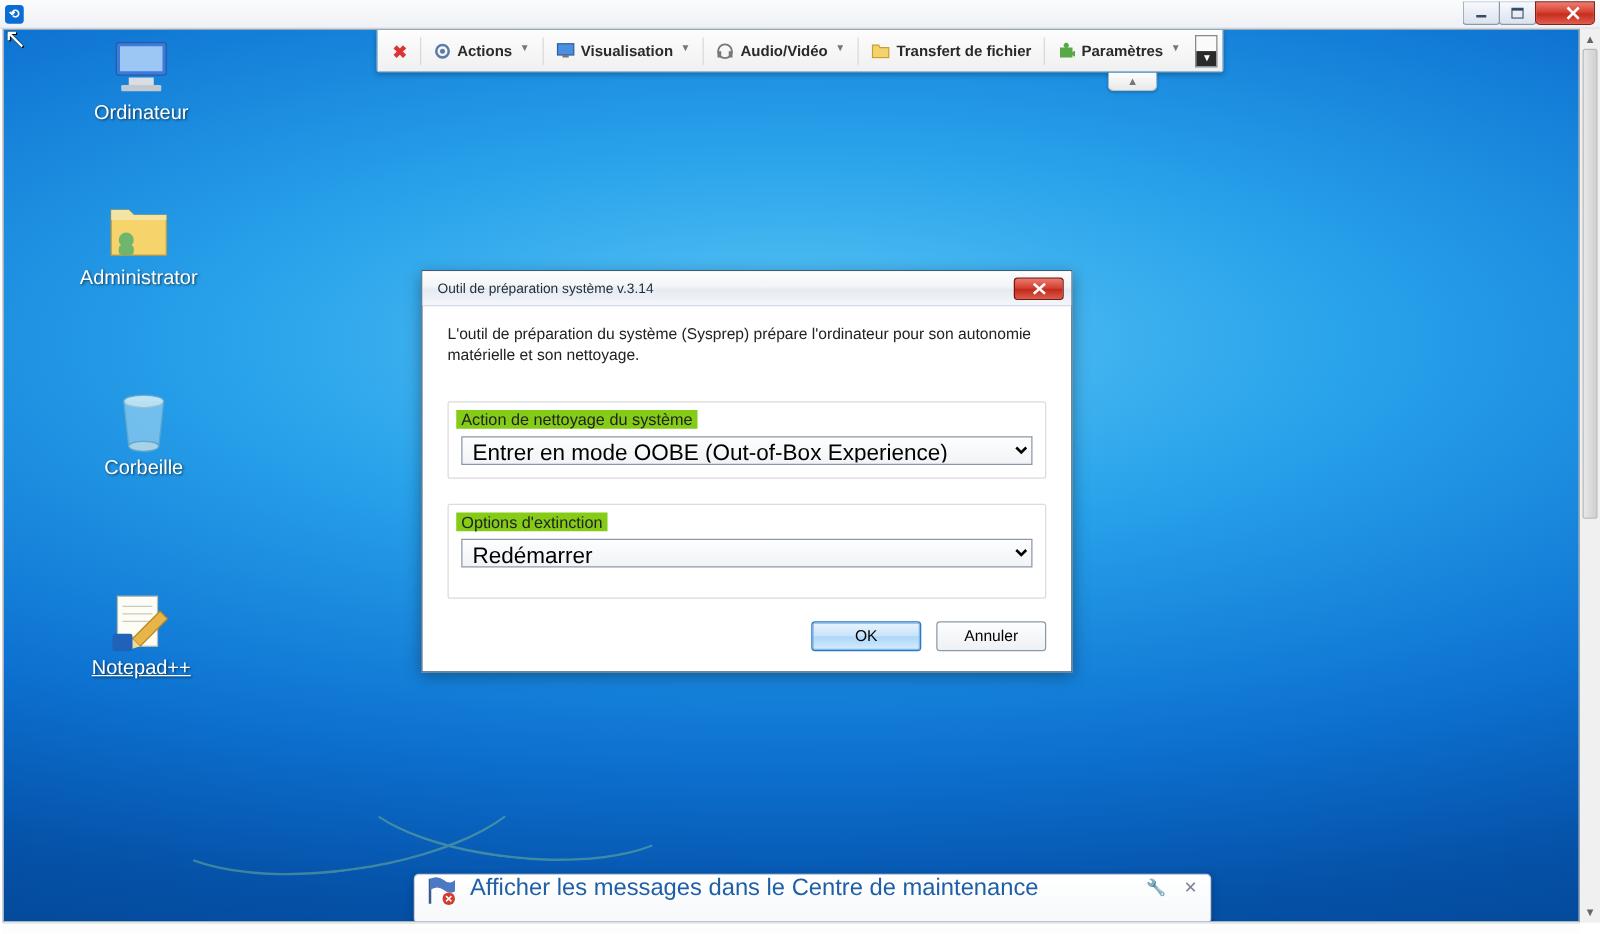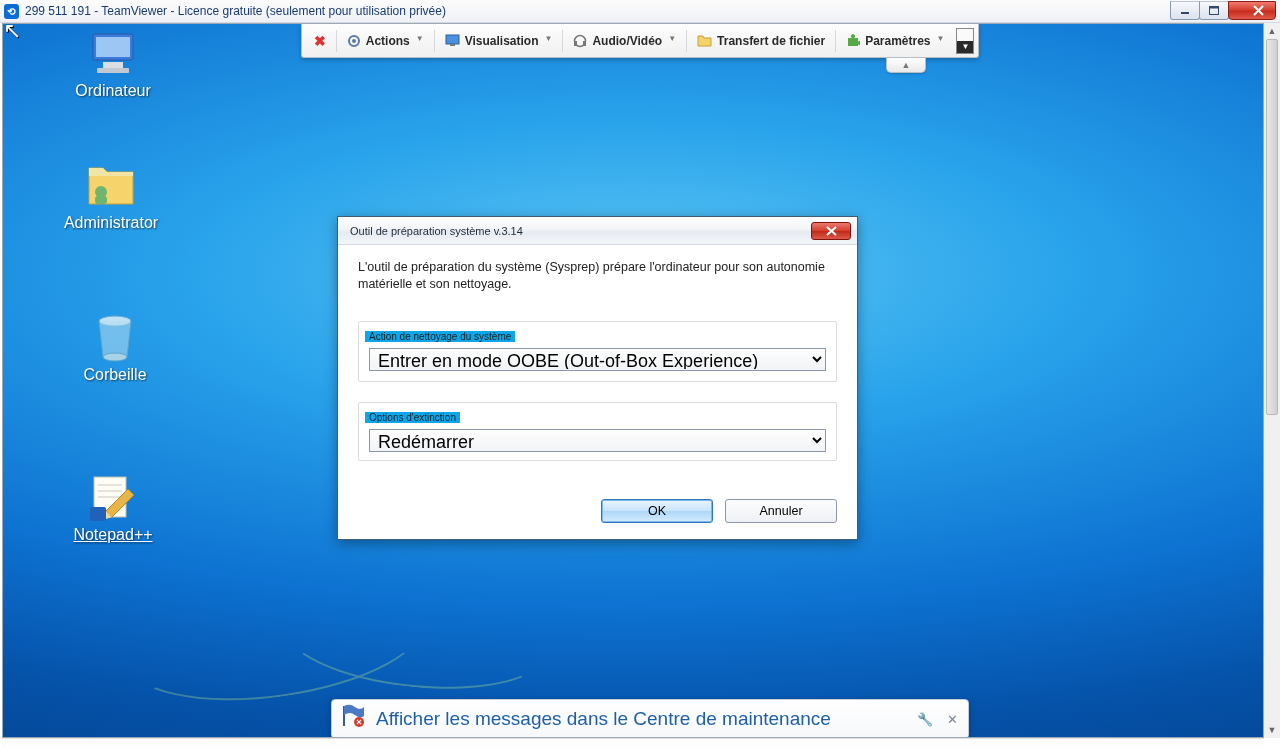--- a/index.html
+++ b/index.html
@@ -44,40 +44,39 @@
 .tb-more{ width:18px; height:26px; margin-left:4px; background:linear-gradient(#fafafa 49%, #2a2a2a 51%); border:1px solid #888; display:flex; align-items:flex-end; justify-content:center; color:#fff; font-size:8px; padding-bottom:2px;}
 .toolbar-tab { position:absolute; top:34px; left:883px; width:40px; height:15px; background:linear-gradient(#fefefe,#e9e9e9); border:1px solid #b5bfca; border-top:none; border-radius:0 0 5px 5px; box-shadow:0 1px 2px rgba(0,0,0,.2); display:flex; align-items:center; justify-content:center; color:#777; font-size:9px; cursor:pointer;}
 
 
 .dialog { position:absolute; left:334px; top:192px; width:521px; background:#fff; border:1px solid #3f5c7c; box-shadow:0 3px 12px rgba(0,0,0,.35); padding-bottom:2px;}
 .dlg-title { height:28px; background:linear-gradient(#fefefe,#f2f4f7 45%,#e6ebf2 55%,#f3f6fa); border-bottom:1px solid #d2d9e2; display:flex; align-items:center; padding:0 6px 0 12px; font-size:11px; color:#1f2a3a;}
 .dlg-title .dlg-close{ margin-left:auto; width:40px; height:18px; background:linear-gradient(#eb7a6f,#d23f2e 48%,#bf2a1a 52%,#dc5849); border:1px solid #7d150c; border-radius:3px; display:flex; align-items:center; justify-content:center; color:#fff; cursor:pointer;}
 .dlg-body{ padding:14px 20px 8px; font-size:12.5px; color:#222;}
 .dlg-desc{ margin-bottom:28px; line-height:1.35;}
 .group{ border:1px solid #dcdcdc; border-radius:2px; padding:7px 10px 10px; margin-bottom:20px;}
-.group-legend{ font-size:10px; margin:-16px 0 6px -4px; background:#0ea5e9; display:inline-block; padding:0 4px;}
+.group-legend{ font-size:13px; margin:-16px 0 6px -4px; background:#84cc16; display:inline-block; padding:0 4px;}
 .select{ width:100%; height:23px; border:1px solid #8c97a8; background:linear-gradient(#fefefe,#f1f3f6); font-size:18px; padding:1px 4px;}
 .chk-row{ display:flex; align-items:center; gap:7px; margin:9px 0 0 26px;}
 .chk{ width:14px; height:14px; border:1px solid #8c97a8; background:linear-gradient(#fdfdfd,#ebeef2);}
 .dlg-buttons{ display:flex; justify-content:flex-end; gap:12px; padding:10px 20px 14px;}
-.dlg-buttons button{ width:112px; height:24px; font-size:12.5px; border:1px solid #8c97a8; background:linear-gradient(#fdfdfd,#eef1f5); border-radius:3px; cursor:pointer;}
+.dlg-buttons button{ width:88px; height:24px; font-size:12.5px; border:1px solid #8c97a8; background:linear-gradient(#fdfdfd,#eef1f5); border-radius:3px; cursor:pointer;}
 .dlg-buttons button.primary{ border:1px solid #2e78c0; background:linear-gradient(#eaf4fe,#c9e4fb 48%,#aed7f8 52%,#d5ecfd); box-shadow:0 0 0 1px #7fb8ea inset;}
 
 
-.notif { position:absolute; left:328px; bottom:-2px; width:638px; height:40px; background:linear-gradient(#ffffff,#f6f8fb); border:1px solid #c3ccd7; border-radius:4px; box-shadow:0 2px 6px rgba(0,0,0,.25); display:flex; align-items:center; padding:0 8px; gap:10px;}
+.notif { position:absolute; left:328px; bottom:-2px; width:638px; height:40px; background:linear-gradient(#ffffff,#f6f8fb); border:1px solid #c3ccd7; border-radius:4px; box-shadow:0 2px 6px rgba(0,0,0,.25); display:flex; align-items:flex-start; padding:0 8px; gap:10px;}
 .notif .flag{ font-size:22px;}
 .notif .msg{ color:#1f5fa6; font-size:19px; flex:1;}
 .notif .small-ic{ color:#7a8695; font-size:13px; cursor:pointer; padding:2px;}
 </style>
 </head>
 <body>
 
 <div class="outer-title">
   <span class="tv-icon">⟲</span>
-  <span>299 511 191 - TeamViewer - Licence gratuite (seulement pour utilisation privée)</span>
 </div>
 <div class="outer-controls">
   <div class="oc-btn">
       <svg width="10" height="8">
         <rect x="1" y="5" width="8" height="2" fill="#34496a"></rect>
       </svg>
     </div>
   <div class="oc-btn">
       <svg width="10" height="9">
         <rect x="0.5" y="0.5" width="9" height="8" fill="none" stroke="#34496a"></rect>
@@ -206,21 +205,21 @@
     <div class="dlg-body">
       <div class="dlg-desc">L'outil de préparation du système (Sysprep) prépare l'ordinateur pour son autonomie matérielle et son nettoyage.</div>
 
       <div class="group">
         <div class="group-legend">Action de nettoyage du système</div>
         <select class="select">
           <option>Entrer en mode OOBE (Out-of-Box Experience)</option>
         </select>
       </div>
 
-      <div class="group" style="padding-bottom:8px; margin-bottom:20px;">
+      <div class="group" style="padding-bottom:24px; margin-bottom:0;">
         <div class="group-legend">Options d'extinction</div>
         <select class="select">
           <option>Redémarrer</option>
         </select>
       </div>
     </div>
     <div class="dlg-buttons">
       <button class="primary">OK</button>
       <button>Annuler</button>
     </div>

